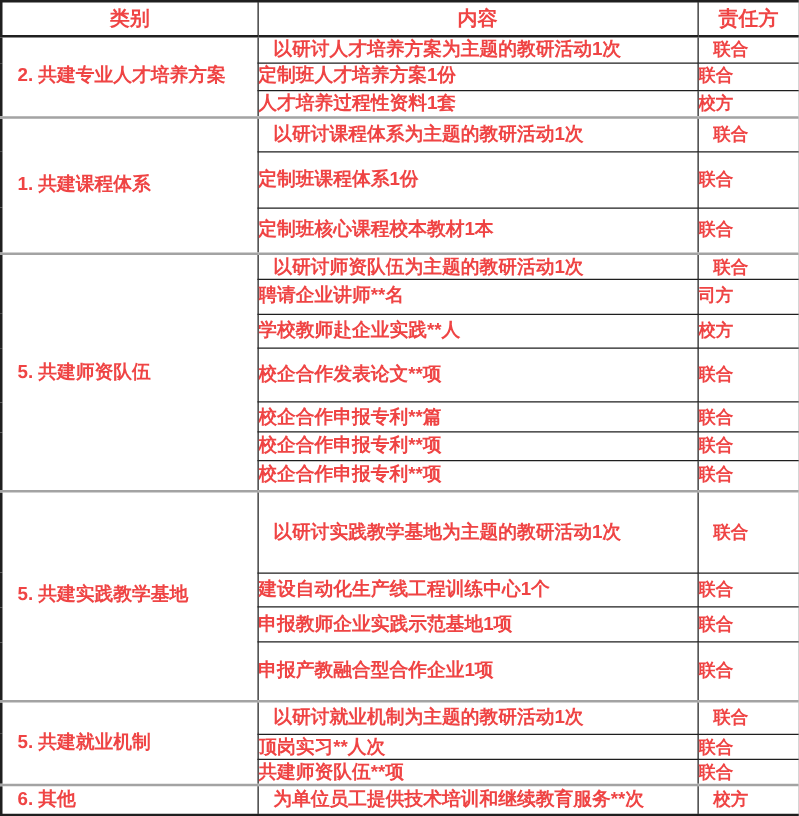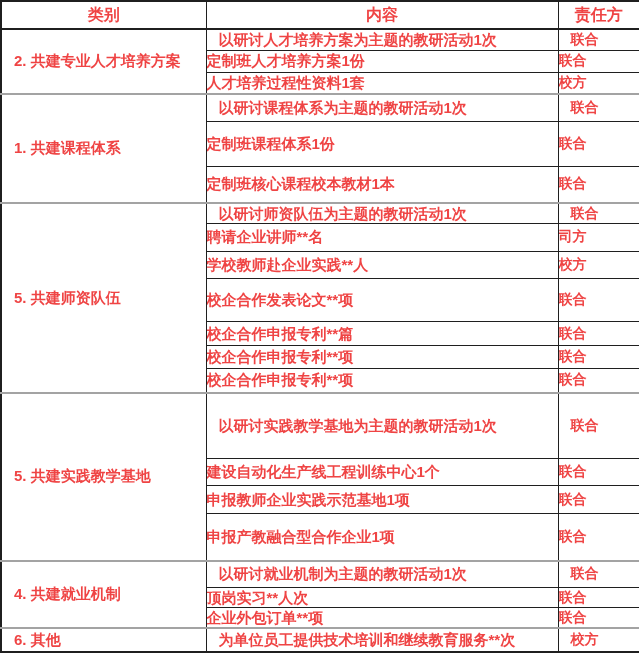--- a/index.html
+++ b/index.html
@@ -151,30 +151,30 @@
     <tr style="height:27px">
       <td class="content">申报教师企业实践示范基地1项</td>
       <td class="resp">联合</td>
     </tr>
     <tr style="height:46px">
       <td class="content">申报产教融合型合作企业1项</td>
       <td class="resp">联合</td>
     </tr>
 
     <tr class="group-start" style="height:26px">
-      <td class="cat" rowspan="3">4. 共建就业机制</td>
+      <td class="cat" rowspan="3">5. 共建就业机制</td>
       <td class="content">以研讨就业机制为主题的教研活动1次</td>
       <td class="resp">联合</td>
     </tr>
     <tr style="height:20px">
       <td class="content">顶岗实习**人次</td>
       <td class="resp">联合</td>
     </tr>
     <tr style="height:20px">
-      <td class="content">企业外包订单**项</td>
+      <td class="content">共建师资队伍**项</td>
       <td class="resp">联合</td>
     </tr>
 
     <tr class="group-start" style="height:23px">
       <td class="cat">6. 其他</td>
       <td class="content">为单位员工提供技术培训和继续教育服务**次</td>
       <td class="resp">校方</td>
     </tr>
   </tbody>
 </table>

